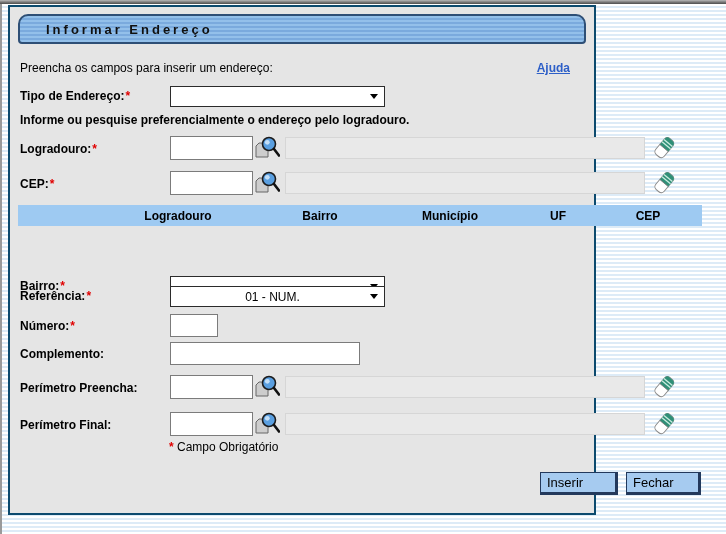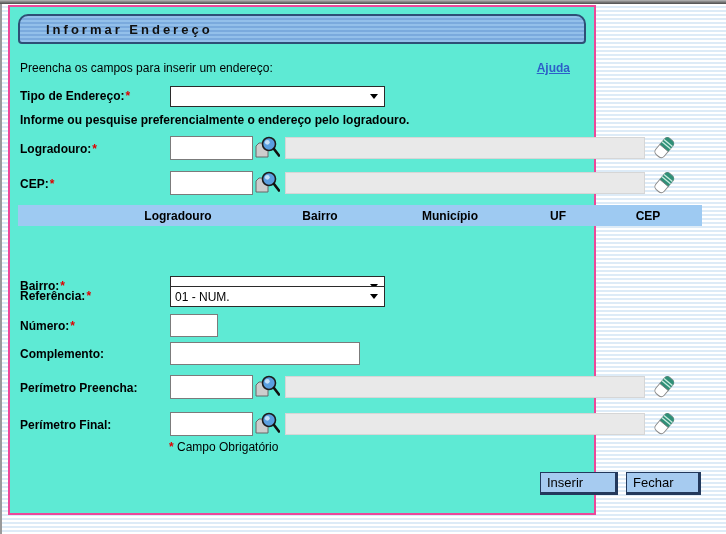--- a/index.html
+++ b/index.html
@@ -7,21 +7,21 @@
     width:726px;height:534px;position:relative;overflow:hidden;
     font-family:"Liberation Sans", sans-serif;
     background:repeating-linear-gradient(180deg,#ffffff 0px,#ffffff 2px,#ddebf7 2px,#ddebf7 4px);
   }
   .top-strip{position:absolute;left:0;top:0;width:726px;height:4px;
     background:linear-gradient(180deg,#b9b9b9 0%,#777 55%,#4e4e4e 100%);}
   .left-strip{position:absolute;left:0;top:4px;width:2px;height:530px;background:#9a9a9a;}
 
   .dialog{
     position:absolute;left:8px;top:5px;width:588px;height:510px;
-    background:#5eead4;border:2px solid #ec4899;box-sizing:border-box;
+    background:#e5e5e5;border:2px solid #0c4a6e;box-sizing:border-box;
   }
   .titlebar{
     position:absolute;left:8px;top:7px;right:8px;height:30px;
     background:repeating-linear-gradient(180deg,#93c0ea 0px,#93c0ea 2px,#7aaadd 2px,#7aaadd 4px);
     border:2px solid #2e4f76;border-radius:10px 10px 4px 4px;
     box-sizing:border-box;display:flex;align-items:center;
   }
   .titlebar .ttl{
     font-size:13px;font-weight:bold;color:#101010;letter-spacing:3px;padding-left:26px;
   }
@@ -35,21 +35,21 @@
 
   .txt{
     position:absolute;height:24px;background:#fff;border:1px solid #7b7b7b;
     box-sizing:border-box;font-family:"Liberation Sans",sans-serif;font-size:12px;padding:0 3px;
   }
   .txt.small{height:23px;}
   .sel{
     position:absolute;height:21px;background:#fff;border:1px solid #2b2b2b;
     box-sizing:border-box;display:flex;align-items:center;cursor:default;
   }
-  .sel .sel-val{font-size:12px;color:#000;padding-left:4px;flex:1;white-space:nowrap;overflow:hidden;}
+  .sel .sel-val{font-size:12px;color:#000;padding-left:4px;flex:1;white-space:nowrap;overflow:hidden;text-align:center;}
   .sel .arrow{
     width:0;height:0;border-left:4px solid transparent;border-right:4px solid transparent;
     border-top:5px solid #000;margin-right:6px;
   }
   .display{
     position:absolute;height:22px;background:#e9e9e9;border:1px solid #d6d6d6;
     box-sizing:border-box;font-size:12px;color:#333;line-height:20px;padding:0 4px;
   }
   .icon-btn{position:absolute;width:26px;height:26px;cursor:pointer;}
   .thead{

